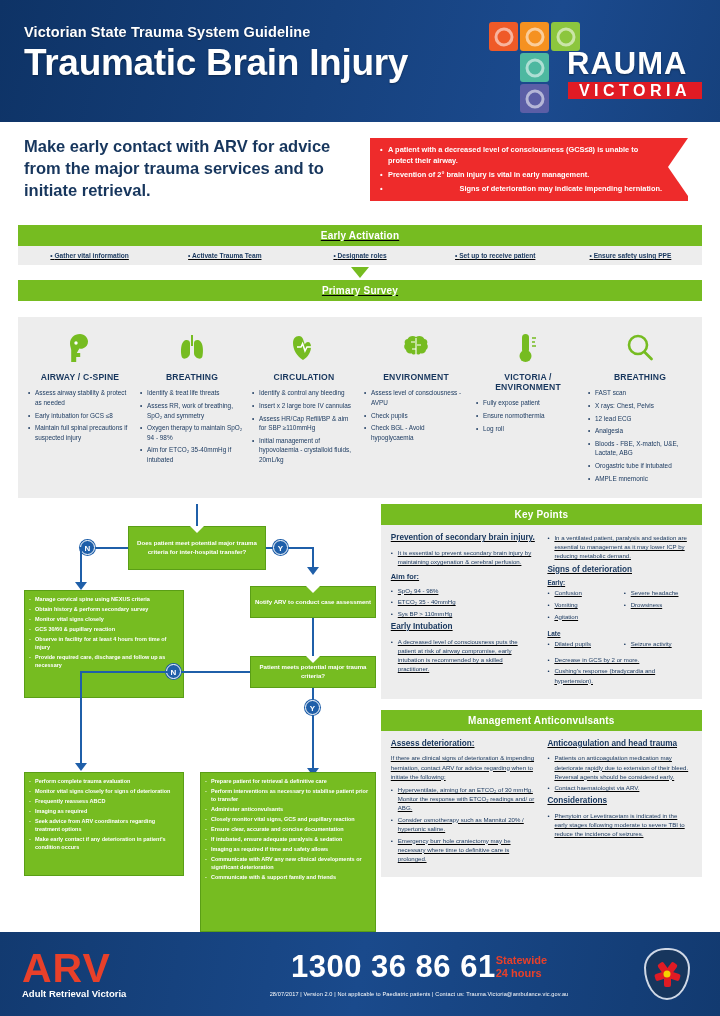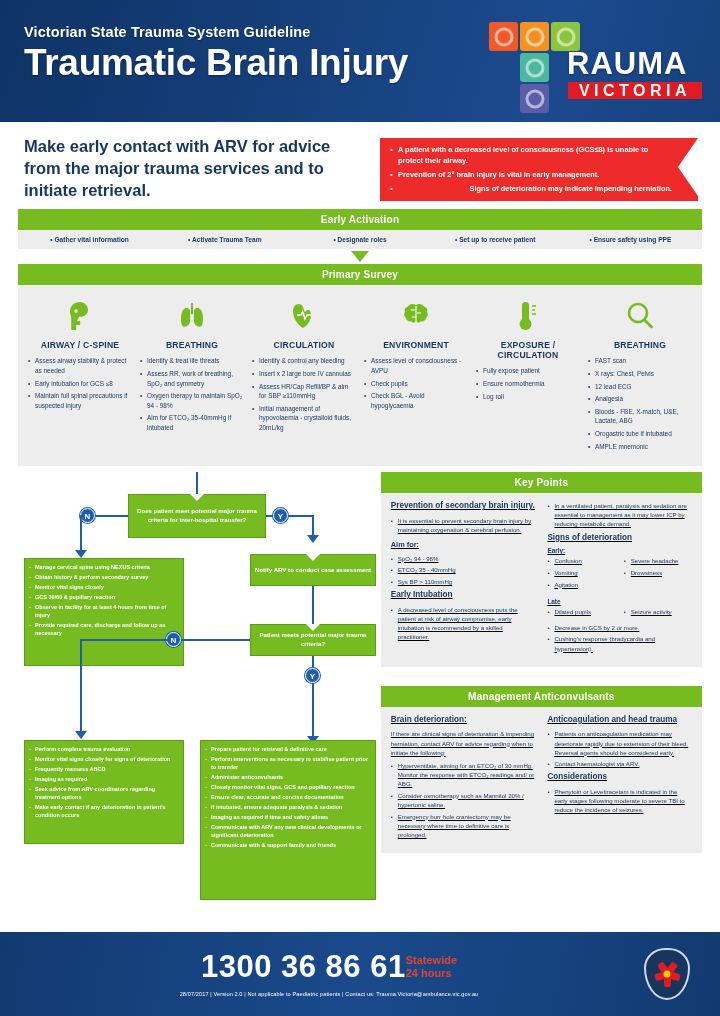--- a/index.html
+++ b/index.html
@@ -41,21 +41,21 @@
     font-weight:bold; letter-spacing:1px; line-height:1;
     text-shadow:0 1px 2px rgba(0,0,0,.4);
   }
   .vic-bar{
     position:absolute; left:79px; top:60px; width:134px; height:17px;
     background:#e01b24; color:#fff; font-size:16px; font-weight:bold;
     letter-spacing:4.5px; text-align:center; line-height:17px;
   }
 
   
-  .intro-row { display:flex; padding:14px 18px 8px 24px; gap:26px; align-items:flex-start; }
+  .intro-row { display:flex; padding:14px 18px 8px 24px; gap:16px; align-items:flex-start; }
   .intro-text {
     width:330px; color:#17365d; font-size:16.5px; font-weight:bold; line-height:1.32;
   }
   .alert {
     position:relative; width:318px; background:#ee2b2b; color:#fff;
     padding:7px 26px 7px 10px; margin-top:2px;
   }
   .alert ul { list-style:none; }
   .alert li {
     font-size:7.4px; font-weight:bold; line-height:1.42; padding-left:8px;
@@ -63,21 +63,21 @@
   }
   .alert li:last-child{ margin-bottom:0;text-align:right; }
   .alert li::before{ content:"\2022"; position:absolute; left:0; top:0; }
   .alert-notch{
     position:absolute; right:0; top:0; width:0; height:0;
     border-top:29px solid transparent; border-bottom:29px solid transparent;
     border-right:20px solid #fff;
   }
 
   
-  .band { margin:0 18px; }
+  .band { margin:16px 18px;text-decoration:underline; }
   .greenbar {
     background:#76bc21; color:#fff; text-align:center; font-weight:bold;
     font-size:10px; padding:5px 0; letter-spacing:.2px;
   }
   .ea-row {
     background:#ededed; display:flex; padding:6px 4px; justify-content:space-between;
   }
   .ea-item {
     flex:1; text-align:center; font-size:6.6px; color:#17365d; font-weight:bold;
     position:relative;
@@ -132,21 +132,21 @@
   .ftri.down{
     border-left:6px solid transparent; border-right:6px solid transparent;
     border-top:8px solid #1f5fa9;
   }
   .ftri.notch{
     border-left:7px solid transparent; border-right:7px solid transparent;
     border-top:7px solid #fff;
   }
 
   
-  .panel { background:#ededed; margin-bottom:19px; }
+  .panel { background:#ededed; margin-bottom:11px; }
   .panel-body { padding:8px 10px 10px 10px; display:flex; gap:12px; }
   .pcol { flex:1;text-decoration:underline; }
   .p-h { color:#17365d; font-size:8.2px; font-weight:bold; margin:0 0 4px 0; line-height:1.3; }
   .p-h.sm { font-size:7.4px; margin-top:6px; }
   .pcol ul { list-style:none; margin-bottom:4px; }
   .pcol li {
     font-size:6.1px; color:#17365d; line-height:1.5; padding-left:7px;
     position:relative; margin-bottom:2.5px;
   }
   .pcol li::before{ content:"\2022"; position:absolute; left:0; top:0; }
@@ -300,21 +300,21 @@
     </div>
 
     <div class="ps-col">
       <div class="ps-icon">
         <svg width="34" height="34" viewBox="0 0 34 34">
             <rect x="11" y="3" width="7" height="19" rx="3.5" fill="#76bc21"></rect>
             <circle cx="14.5" cy="25" r="6" fill="#76bc21"></circle>
             <path d="M21 7h4M21 11h3M21 15h4" stroke="#76bc21" stroke-width="1.4"></path>
           </svg>
       </div>
-      <div class="ps-title">EXPOSURE / CIRCULATION</div>
+      <div class="ps-title">VICTORIA / ENVIRONMENT</div>
       <ul>
         <li>Fully expose patient</li>
         <li>Ensure normothermia</li>
         <li>Log roll</li>
       </ul>
     </div>
 
     <div class="ps-col">
       <div class="ps-icon">
         <svg width="34" height="34" viewBox="0 0 34 34">
@@ -466,21 +466,21 @@
               <li>Cushing's response (bradycardia and hypertension).</li>
             </ul>
           </div>
         </div>
       </div>
 
       <div class="panel">
         <div class="greenbar">Management Anticonvulsants</div>
         <div class="panel-body">
           <div class="pcol">
-            <div class="p-h">Brain deterioration:</div>
+            <div class="p-h">Assess deterioration:</div>
             <p class="body">If there are clinical signs of deterioration &amp; impending herniation, contact ARV for advice regarding when to initiate the following:</p>
             <ul>
               <li>Hyperventilate, aiming for an ETCO₂ of 30 mmHg. Monitor the response with ETCO₂ readings and/ or ABG.</li>
               <li>Consider osmotherapy such as Mannitol 20% / hypertonic saline.</li>
               <li>Emergency burr hole craniectomy may be necessary where time to definitive care is prolonged.</li>
             </ul>
           </div>
           <div class="pcol">
             <div class="p-h">Anticoagulation and head trauma</div>
             <ul>
@@ -492,20 +492,24 @@
               <li>Phenytoin or Levetiracetam is indicated in the early stages following moderate to severe TBI to reduce the incidence of seizures.</li>
             </ul>
           </div>
         </div>
       </div>
 
     </div>
   </div>
 
   <div class="footer">
+    <div class="arv">
+      <div class="arv-main">ARV</div>
+      <div class="arv-sub">Adult Retrieval Victoria</div>
+    </div>
     <div class="fcenter">
       <div class="phone-row">
         <div class="phone">1300 36 86 61</div>
         <div class="phone-sub">
           <div>Statewide</div>
           <div>24 hours</div>
         </div>
       </div>
       <div class="fineprint">28/07/2017  |  Version 2.0  |  Not applicable to Paediatric patients  |  Contact us: Trauma.Victoria@ambulance.vic.gov.au</div>
     </div>

